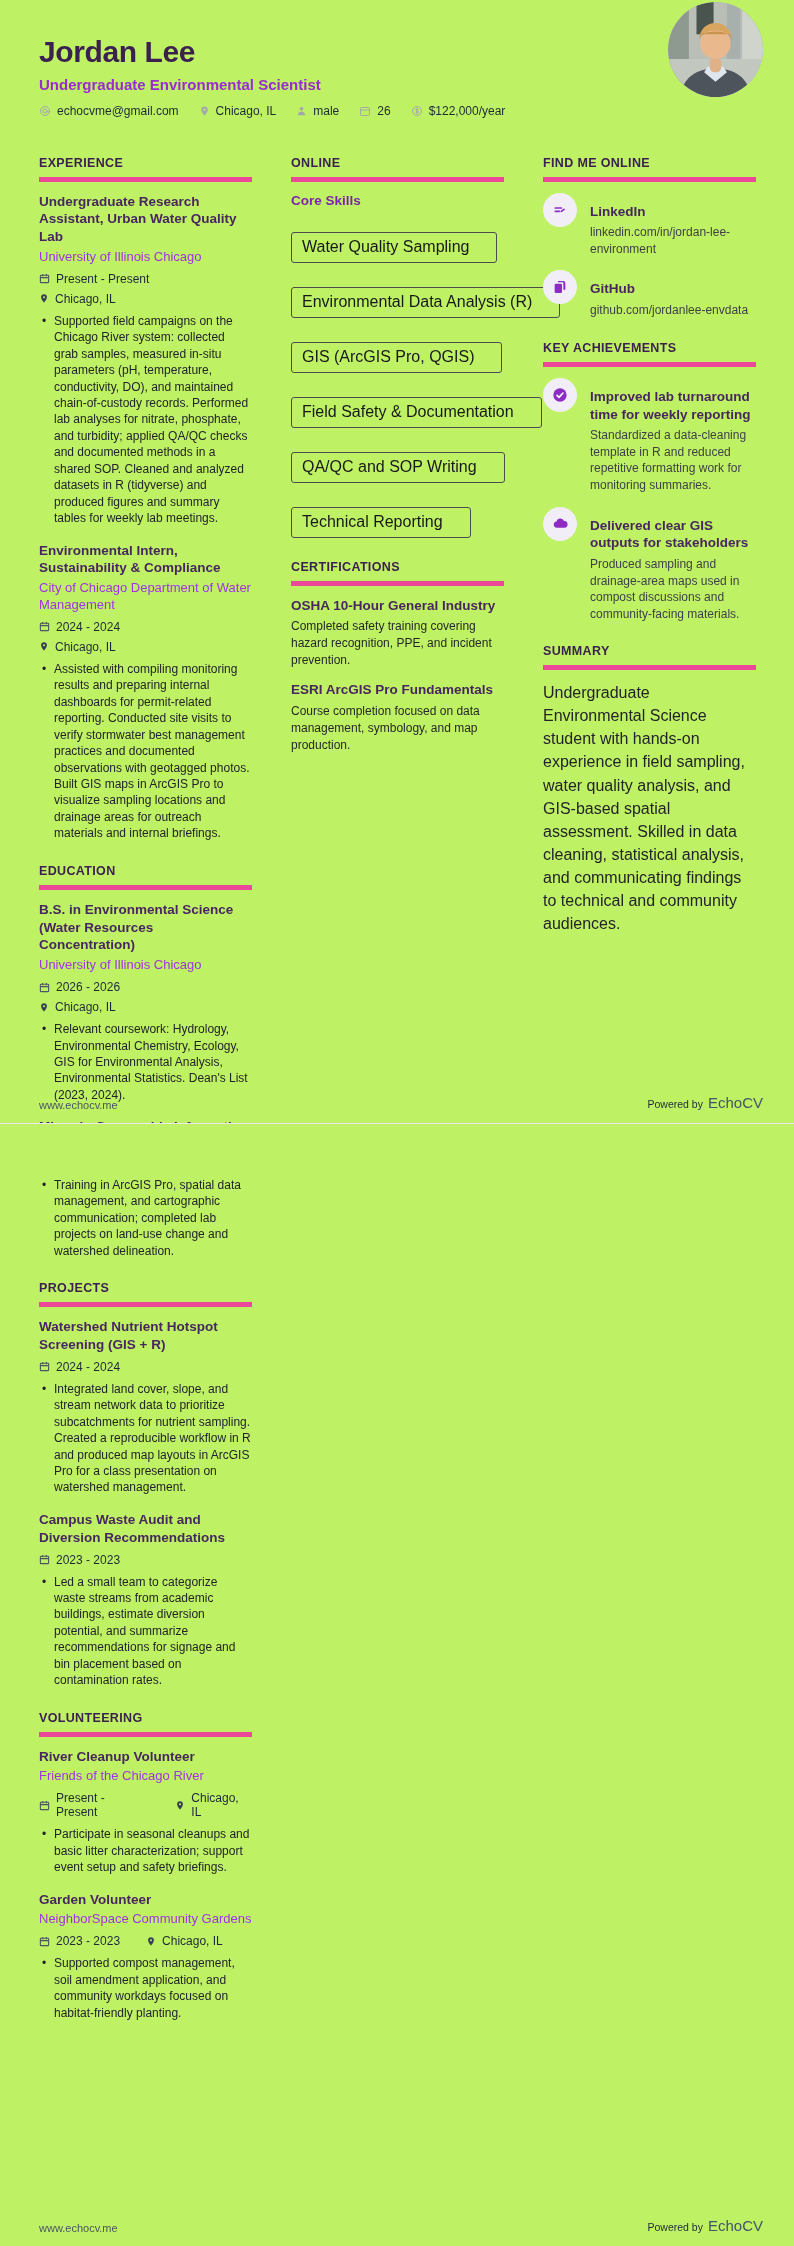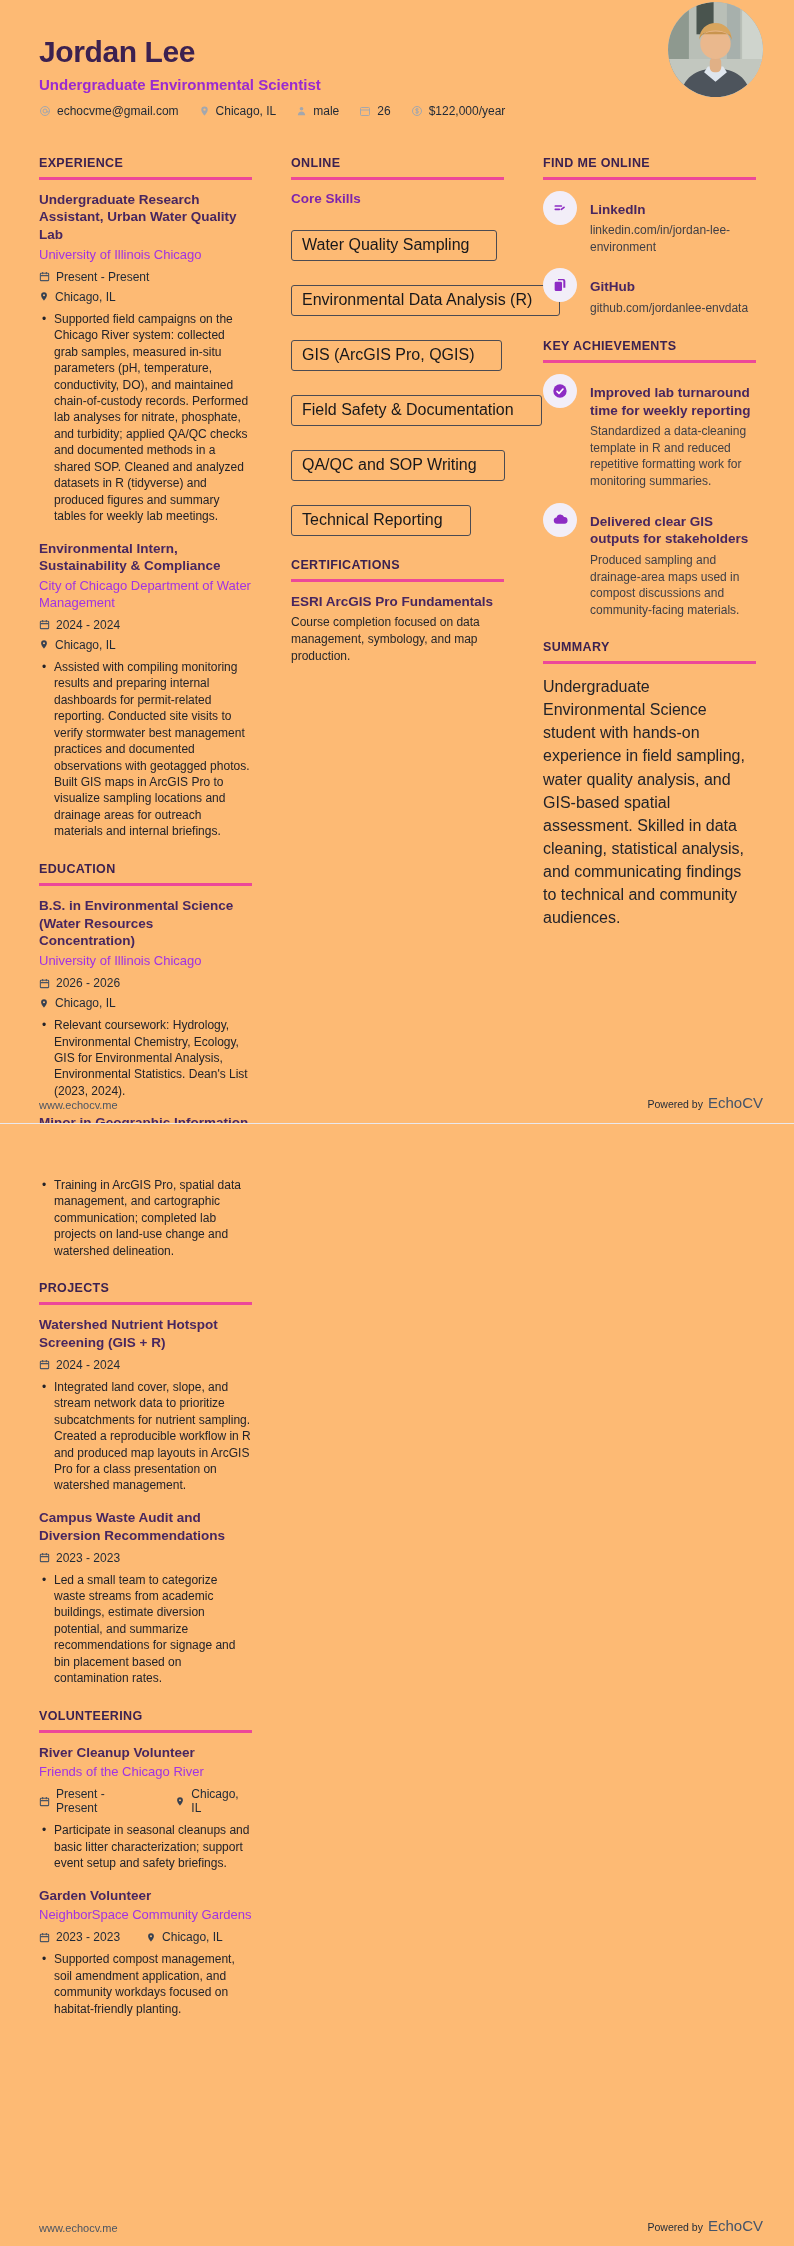--- a/index.html
+++ b/index.html
@@ -1,35 +1,35 @@
 <!DOCTYPE html>
 <html><head>
 <meta charset="utf-8">
 <style>
   html,body{margin:0;padding:0;background:#ffffff;}
   body{width:794px;font-family:"Liberation Sans","DejaVu Sans",sans-serif;color:#232329;-webkit-font-smoothing:antialiased;}
-  .page{position:relative;width:794px;height:1123px;background:#fdba74;box-sizing:border-box;overflow:hidden;}
+  .page{position:relative;width:794px;height:1123px;background:#bef264;box-sizing:border-box;overflow:hidden;}
   .page--second{border-top:1px solid #e9e9ef;}
 
   
   .header{padding:36px 39px 0 39px;position:relative;}
   .name{margin:0;font-size:30px;font-weight:800;color:#3c2150;letter-spacing:-0.4px;line-height:1.05;}
   .role{margin-top:8px;font-size:15px;font-weight:600;color:#9a2ad1;}
   .contact-row{display:flex;align-items:center;gap:20px;margin-top:11px;font-size:12px;color:#1f2937;}
   .contact-item{display:flex;align-items:center;gap:6px;}
   .contact-item svg{flex:0 0 auto;display:block;}
   .photo{position:absolute;top:2px;right:31px;width:95px;height:95px;border-radius:50%;overflow:hidden;background:#aeb4ae;}
   .photo svg{display:block;width:100%;height:100%;}
 
   
   .columns{display:grid;grid-template-columns:213px 213px 213px;column-gap:39px;padding:0 39px;margin-top:38px;}
   .columns--page2{margin-top:0;padding-top:46px;}
 
   .section{margin-bottom:22px;}
-  .section-heading{font-size:12.5px;font-weight:700;color:#3c2150;letter-spacing:0.35px;padding-bottom:7px;border-bottom:3px solid #ec4899;margin-bottom:11px;}
+  .section-heading{font-size:12.5px;font-weight:700;color:#3c2150;letter-spacing:0.35px;padding-bottom:7px;border-bottom:5px solid #ec4899;margin-bottom:11px;}
 
   .entry{margin-bottom:15px;}
   .entry-title{font-size:13.5px;font-weight:700;color:#48265f;line-height:1.32;}
   .entry-org{font-size:13px;font-weight:500;color:#a133e3;line-height:1.3;margin-top:3px;}
   .meta-row{display:flex;align-items:center;gap:6px;margin-top:6px;font-size:12px;color:#1f2937;}
   .meta-row svg{flex:0 0 auto;display:block;}
   .meta-inline{display:flex;align-items:center;gap:26px;margin-top:6px;}
   .meta-inline .meta-row{margin-top:0;}
   .bullets{margin:7px 0 0 0;padding:0 0 0 15px;list-style:none;}
   .bullets li{position:relative;font-size:12px;line-height:1.37;color:#232329;}
@@ -215,20 +215,24 @@
         <span class="chip">Environmental Data Analysis (R)</span>
         <span class="chip">GIS (ArcGIS Pro, QGIS)</span>
         <span class="chip">Field Safety &amp; Documentation</span>
         <span class="chip">QA/QC and SOP Writing</span>
         <span class="chip">Technical Reporting</span>
       </div>
 
       <div class="section">
         <div class="section-heading">CERTIFICATIONS</div>
         <div class="cert">
+          <div class="cert-title">OSHA 10-Hour General Industry</div>
+          <div class="cert-desc">Completed safety training covering hazard recognition, PPE, and incident prevention.</div>
+        </div>
+        <div class="cert">
           <div class="cert-title">ESRI ArcGIS Pro Fundamentals</div>
           <div class="cert-desc">Course completion focused on data management, symbology, and map production.</div>
         </div>
       </div>
     </div>
 
     <div class="col">
       <div class="section">
         <div class="section-heading">FIND ME ONLINE</div>
 

